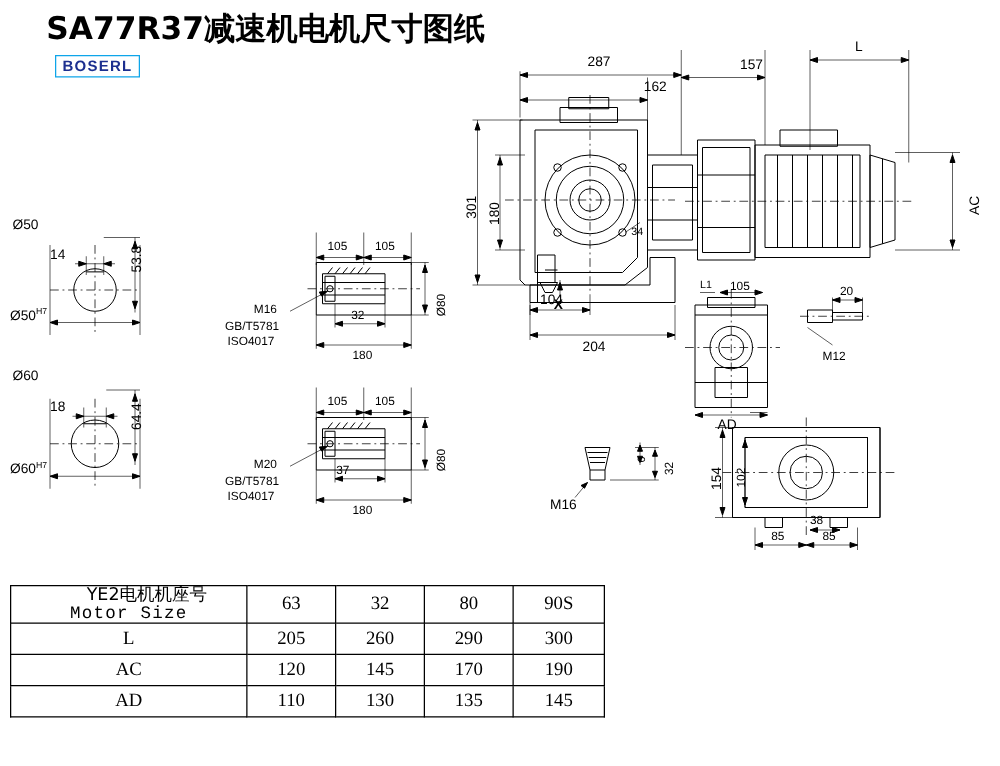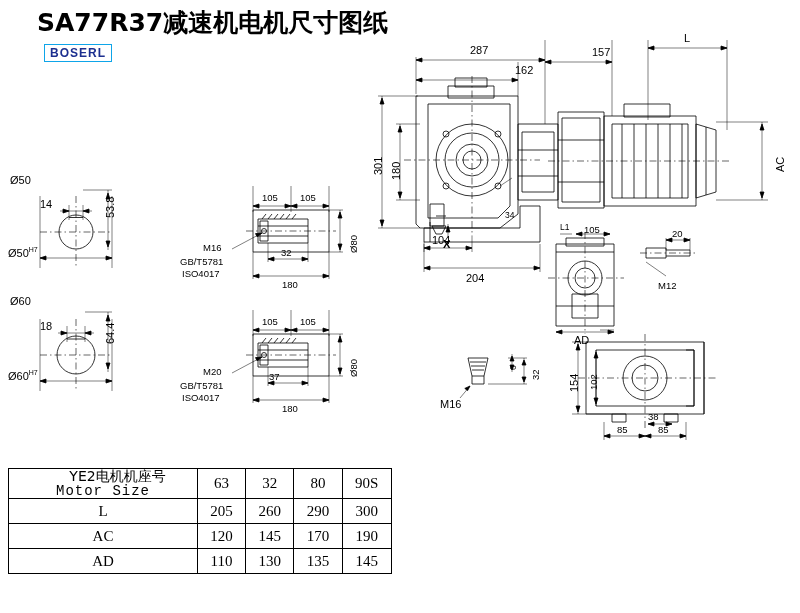--- a/index.html
+++ b/index.html
@@ -34,21 +34,21 @@
     white-space:nowrap;
     color:#000;
   }
   .dim.small{font-size:9.5px;}
   .dim.tiny{font-size:8.5px;}
   .dim.rot{transform:rotate(-90deg);transform-origin:left top;}
   svg.layer{position:absolute;left:0;top:0;width:800px;height:613px;}
   svg.layer *{vector-effect:non-scaling-stroke;}
   .tbl{
     position:absolute;left:8px;top:468px;
-    width:384px;
+    width:476px;
     border-collapse:collapse;
     font-size:15px;
     font-family:"Liberation Serif", serif;
   }
   .tbl td{
     border:1px solid #000;
     text-align:center;
     height:24px;
     padding:0 4px;
   }
@@ -390,21 +390,21 @@
 
     </g>
   </svg>
 
   <div class="dim" style="left:470px;top:44px;">287</div>
   <div class="dim" style="left:568px;top:46px;margin-left:24px;">157</div>
   <div class="dim" style="left:684px;top:32px;">L</div>
   <div class="dim" style="left:482px;top:64px;margin-left:33px;">162</div>
   <div class="dim rot" style="left:372px;top:175px;">301</div>
   <div class="dim rot" style="left:390px;top:180px;">180</div>
-  <div class="dim tiny" style="left:505px;top:180px;margin-top:30px;">34</div>
+  <div class="dim tiny" style="left:505px;top:180px;">34</div>
   <div class="dim rot" style="left:774px;top:172px;">AC</div>
   <div class="dim" style="left:432px;top:234px;">104</div>
   <div class="dim" style="left:466px;top:272px;">204</div>
   <div class="dim" style="left:443px;top:238px;font-weight:bold;">X</div>
   <div class="dim tiny" style="left:560px;top:222px;">L1</div>
   <div class="dim small" style="left:584px;top:224px;">105</div>
   <div class="dim small" style="left:672px;top:228px;">20</div>
   <div class="dim small" style="left:658px;top:280px;">M12</div>
   <div class="dim" style="left:574px;top:334px;">AD</div>
   <div class="dim rot" style="left:568px;top:392px;">154</div>

